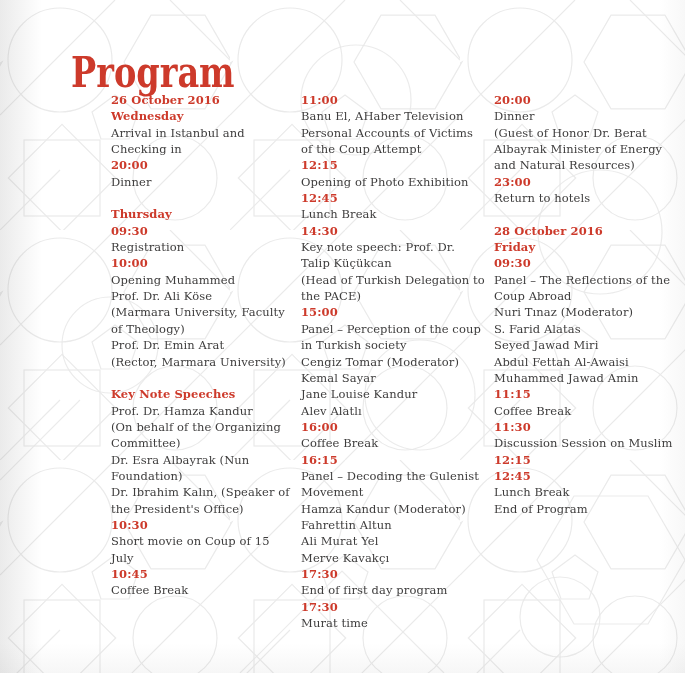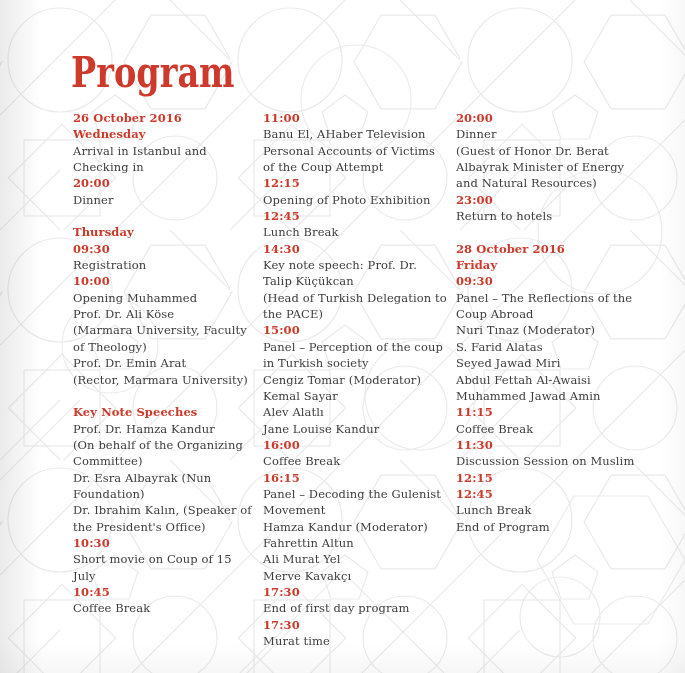--- a/index.html
+++ b/index.html
@@ -39,21 +39,22 @@
     font-size: 43px;
     font-weight: 700;
     color: var(--accent);
     letter-spacing: 0px;
     transform: scale(0.78, 1);
     transform-origin: left top;
     white-space: nowrap;
   }
   .col {
     position: absolute;
-    top: 110px;
+    top: 92px;
+    margin-left: 38px;
   }
   .col-1 { left: 73px;  width: 188px; }
   .col-2 { left: 263px; width: 192px; }
   .col-3 { left: 456px; width: 210px; }
   .line {
     height: 16.35px;
     line-height: 16.35px;
     font-size: 11.5px;
     white-space: nowrap;
     letter-spacing: 0.1px;
@@ -143,22 +144,22 @@
       <div class="line red">14:30</div>
       <div class="line body">Key note speech: Prof. Dr.</div>
       <div class="line body">Talip Küçükcan</div>
       <div class="line body">(Head of Turkish Delegation to</div>
       <div class="line body">the PACE)</div>
       <div class="line red">15:00</div>
       <div class="line body">Panel – Perception of the coup</div>
       <div class="line body">in Turkish society</div>
       <div class="line body">Cengiz Tomar (Moderator)</div>
       <div class="line body">Kemal Sayar</div>
+      <div class="line body">Jane Louise Kandur</div>
       <div class="line body">Alev Alatlı</div>
-      <div class="line body">Jane Louise Kandur</div>
       <div class="line red">16:00</div>
       <div class="line body">Coffee Break</div>
       <div class="line red">16:15</div>
       <div class="line body">Panel – Decoding the Gulenist</div>
       <div class="line body">Movement</div>
       <div class="line body">Hamza Kandur (Moderator)</div>
       <div class="line body">Fahrettin Altun</div>
       <div class="line body">Ali Murat Yel</div>
       <div class="line body">Merve Kavakçı</div>
       <div class="line red">17:30</div>

